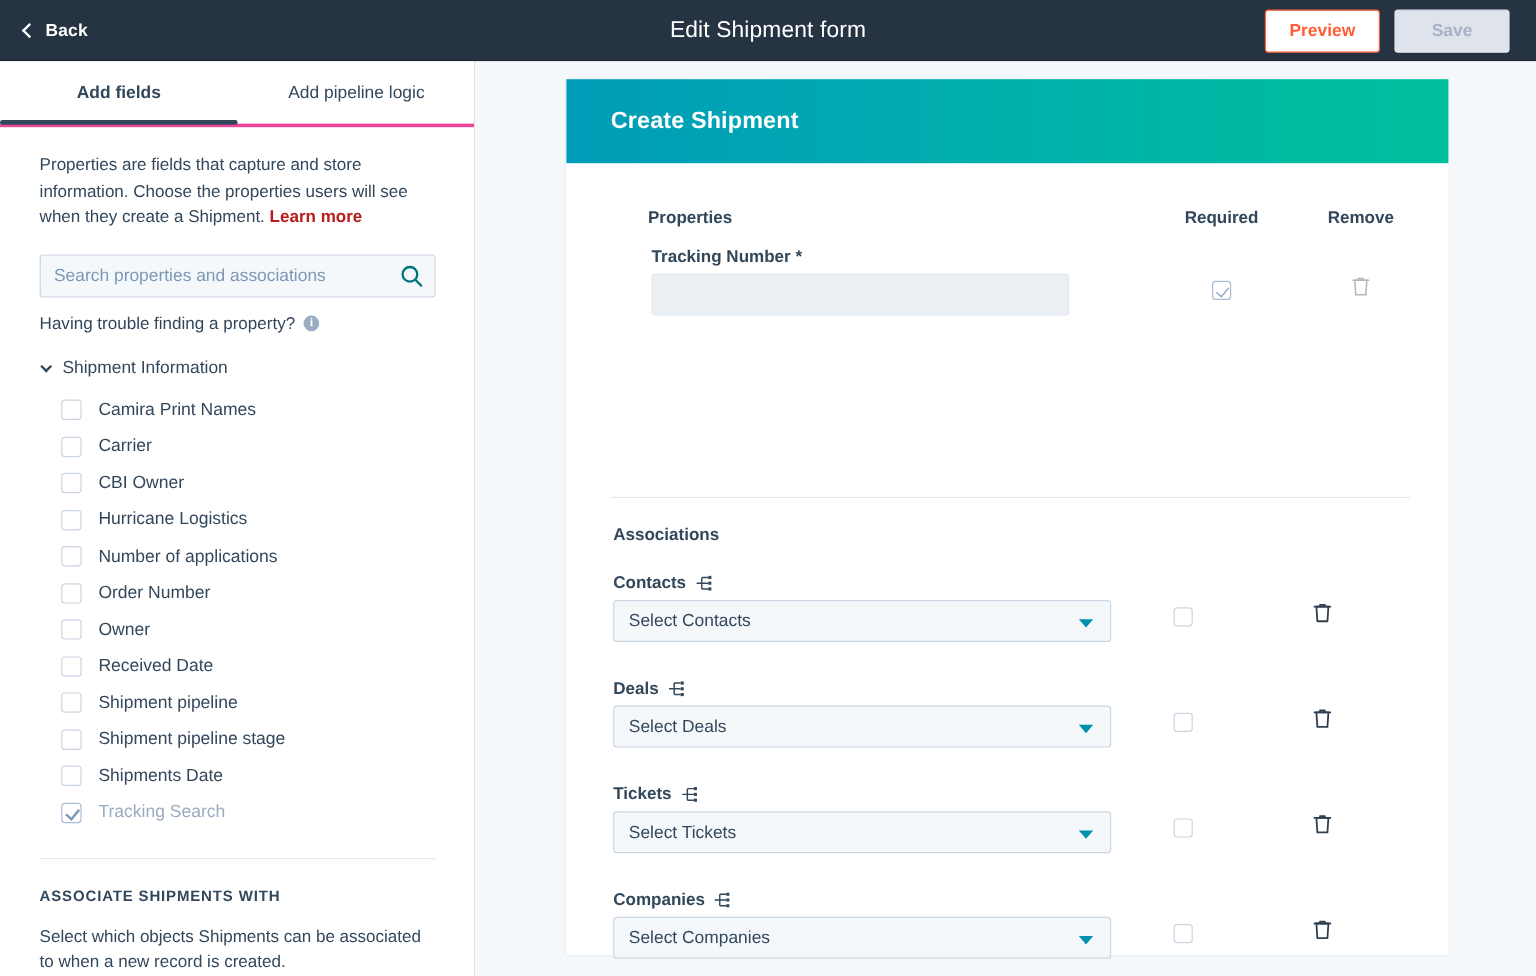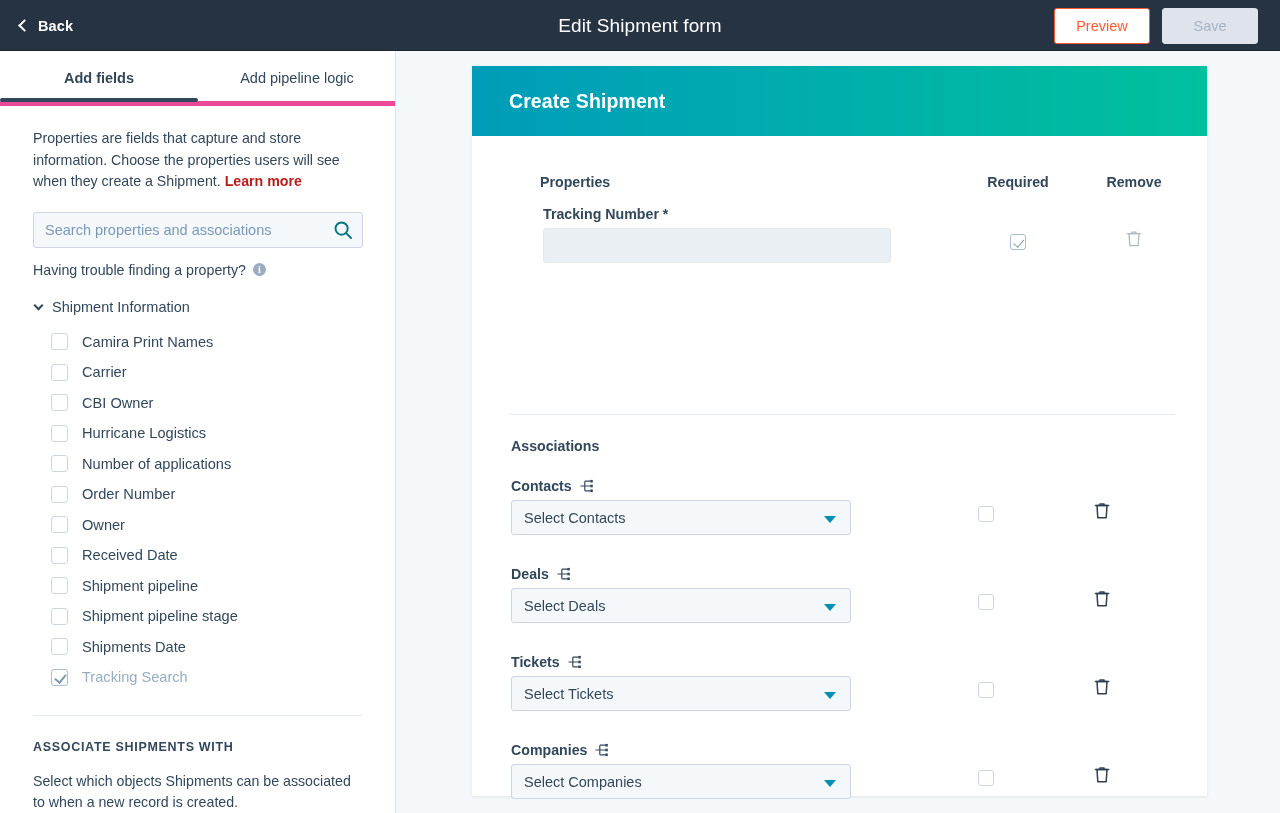--- a/index.html
+++ b/index.html
@@ -35,36 +35,36 @@
     display: flex; align-items: center; justify-content: center;
     color: #ffffff; font-size: 19px; font-weight: 400; letter-spacing: .1px;
     pointer-events: none;
   }
   .topbar-actions {
     position: absolute; right: 22px; top: 8px;
     display: flex; gap: 12px; align-items: center;
   }
   .btn {
     height: 36px; min-width: 96px; padding: 0 12px;
-    border-radius: 3px; font-size: 14.5px; font-weight: 400;
+    border-radius: 3px; font-size: 14.5px; font-weight: 700;
     display: flex; align-items: center; justify-content: center;
     cursor: pointer; line-height: 1;
   }
   .btn-preview { background: #ffffff; border: 1.5px solid #ff5c35; color: #ff5c35; }
   .btn-save { background: #dfe3eb; border: 1.5px solid #dfe3eb; color: #a7b2c4; cursor: default; }
 
   
   .sidebar {
     position: absolute; left: 0; top: 51px;
     width: 396px; height: 762px;
     background: #ffffff;
     border-right: 1px solid #dfe3eb;
     overflow: hidden;
   }
-  .tabs { position: relative; height: 55px; border-bottom: 5px solid #ec4899; }
+  .tabs { position: relative; height: 55px; border-bottom: 3px solid #ec4899; }
   .tab {
     position: absolute; top: 0; height: 54px;
     display: flex; align-items: center; justify-content: center;
     font-size: 14.5px; color: #33475b; cursor: pointer;
   }
   .tab-1 { left: 0; width: 198px; font-weight: 700; }
   .tab-2 { left: 198px; width: 198px; font-weight: 400; color: #33475b; }
   .tab-underline {
     position: absolute; left: 0; bottom: -1px; width: 198px; height: 4px;
     background: #33475b; border-radius: 2px;
@@ -195,21 +195,21 @@
     font-size: 14.2px; font-weight: 700; color: #33475b;
     display: flex; align-items: center; gap: 8px;
   }
   .field-control { position: absolute; left: 39px; top: 22px; width: 348px; }
 
   .text-input-disabled {
     width: 348px; height: 35px;
     background: #eaeff4; border: 1px solid #e3e9ef; border-radius: 3px;
   }
   .select-box {
-    width: 340px; height: 35px;
+    width: 415px; height: 35px;
     background: #f5f8fa; border: 1px solid #cbd6e2; border-radius: 3px;
     display: flex; align-items: center; padding: 0 12px;
     font-size: 14.5px; color: #33475b; cursor: pointer;
     position: relative;
   }
   .caret {
     position: absolute; right: 14px; top: 15px;
     width: 0; height: 0;
     border-left: 6.5px solid transparent; border-right: 6.5px solid transparent;
     border-top: 7.5px solid #0091ae;

